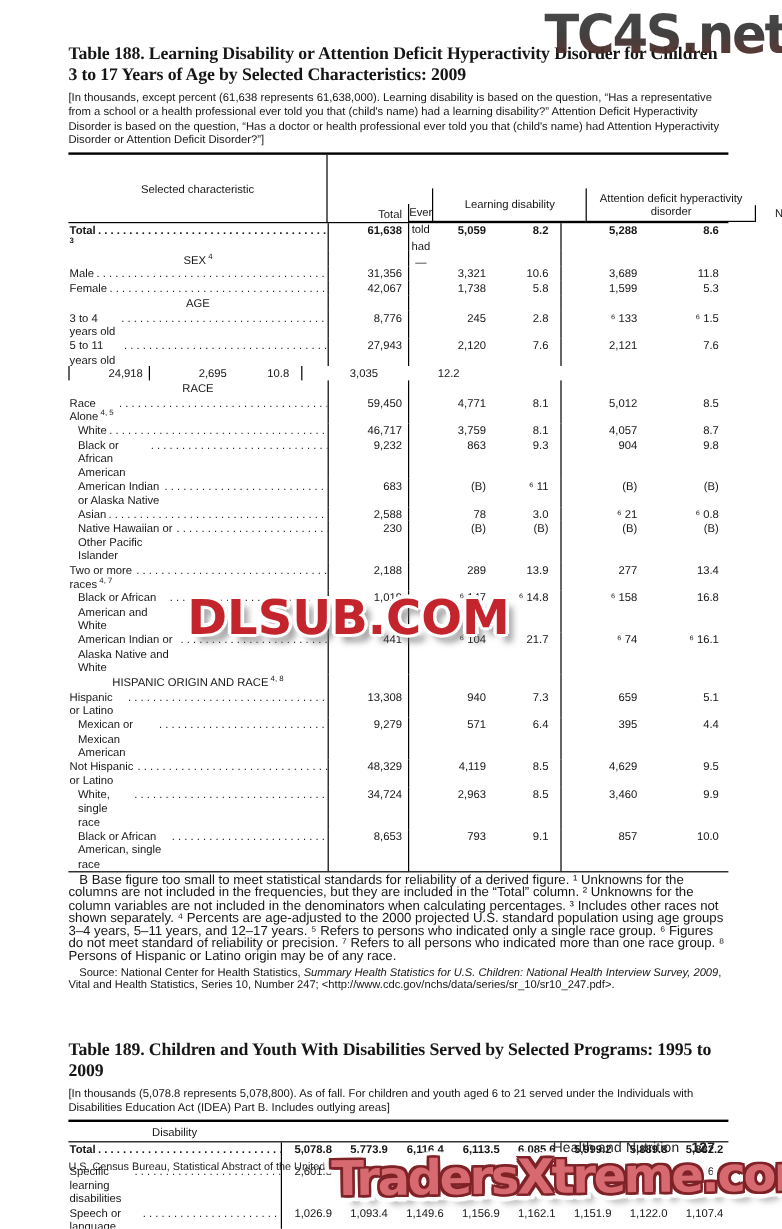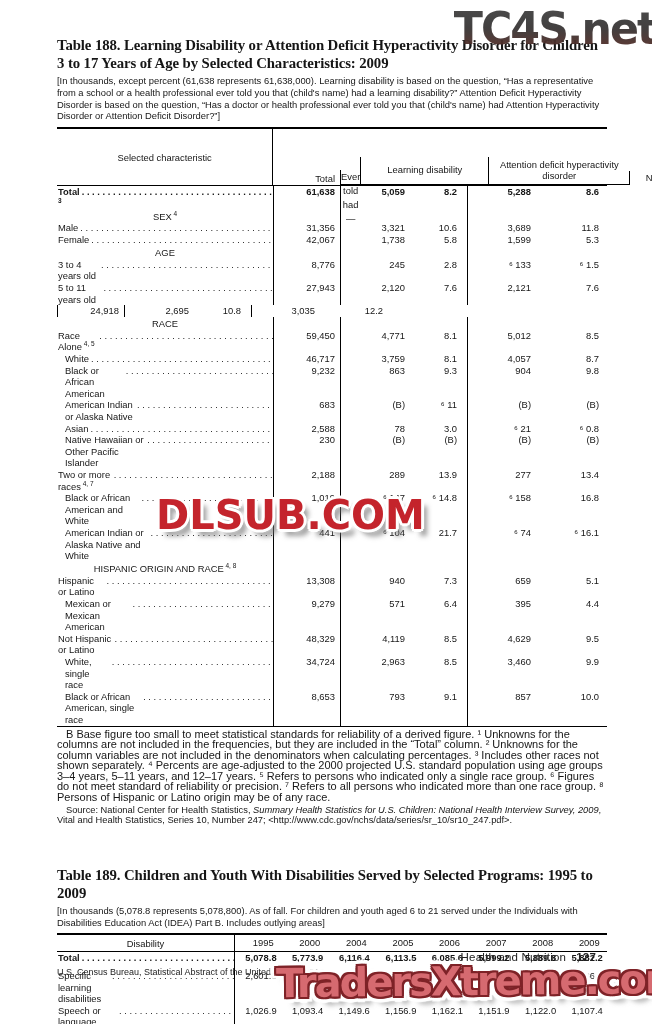--- a/index.html
+++ b/index.html
@@ -386,30 +386,20 @@
 
     <div class="fnote">B Base figure too small to meet statistical standards for reliability of a derived figure. ¹ Unknowns for the columns are not included in the frequencies, but they are included in the “Total” column. ² Unknowns for the column variables are not included in the denominators when calculating percentages. ³ Includes other races not shown separately. ⁴ Percents are age-adjusted to the 2000 projected U.S. standard population using age groups 3–4 years, 5–11 years, and 12–17 years. ⁵ Refers to persons who indicated only a single race group. ⁶ Figures do not meet standard of reliability or precision. ⁷ Refers to all persons who indicated more than one race group. ⁸ Persons of Hispanic or Latino origin may be of any race.</div>
     <div class="src"><span>Source: National Center for Health Statistics, </span><span class="ital">Summary Health Statistics for U.S. Children: National Health Interview Survey, 2009</span><span>, Vital and Health Statistics, Series 10, Number 247; &lt;http://www.cdc.gov/nchs/data/series/sr_10/sr10_247.pdf&gt;.</span></div>
 
     <div class="ttl" style="margin-top:40px;">Table 189. Children and Youth With Disabilities Served by Selected Programs: 1995 to 2009</div>
     <div class="note">[In thousands (5,078.8 represents 5,078,800). As of fall. For children and youth aged 6 to 21 served under the Individuals with Disabilities Education Act (IDEA) Part B. Includes outlying areas]</div>
 
     <div class="tbl" style="margin-top:5px;">
       <div class="t189-head">
         <div class="hs189">Disability</div>
-        <span id="t189-years" style="display:flex;align-self:stretch;">
-            <div class="hy bl">1995</div>
-            <div class="hy">2000</div>
-            <div class="hy">2004</div>
-            <div class="hy">2005</div>
-            <div class="hy">2006</div>
-            <div class="hy">2007</div>
-            <div class="hy">2008</div>
-            <div class="hy">2009</div>
-          </span>
       </div>
       <div id="t189-body">
           <div class="trow b">
             <div class="c stub9">
               <span>Total</span>
               <div class="dots"></div>
             </div>
             <div class="c y selfstretch bl">5,078.8</div>
             <div class="c y selfstretch">5,773.9</div>
             <div class="c y selfstretch">6,116.4</div>

